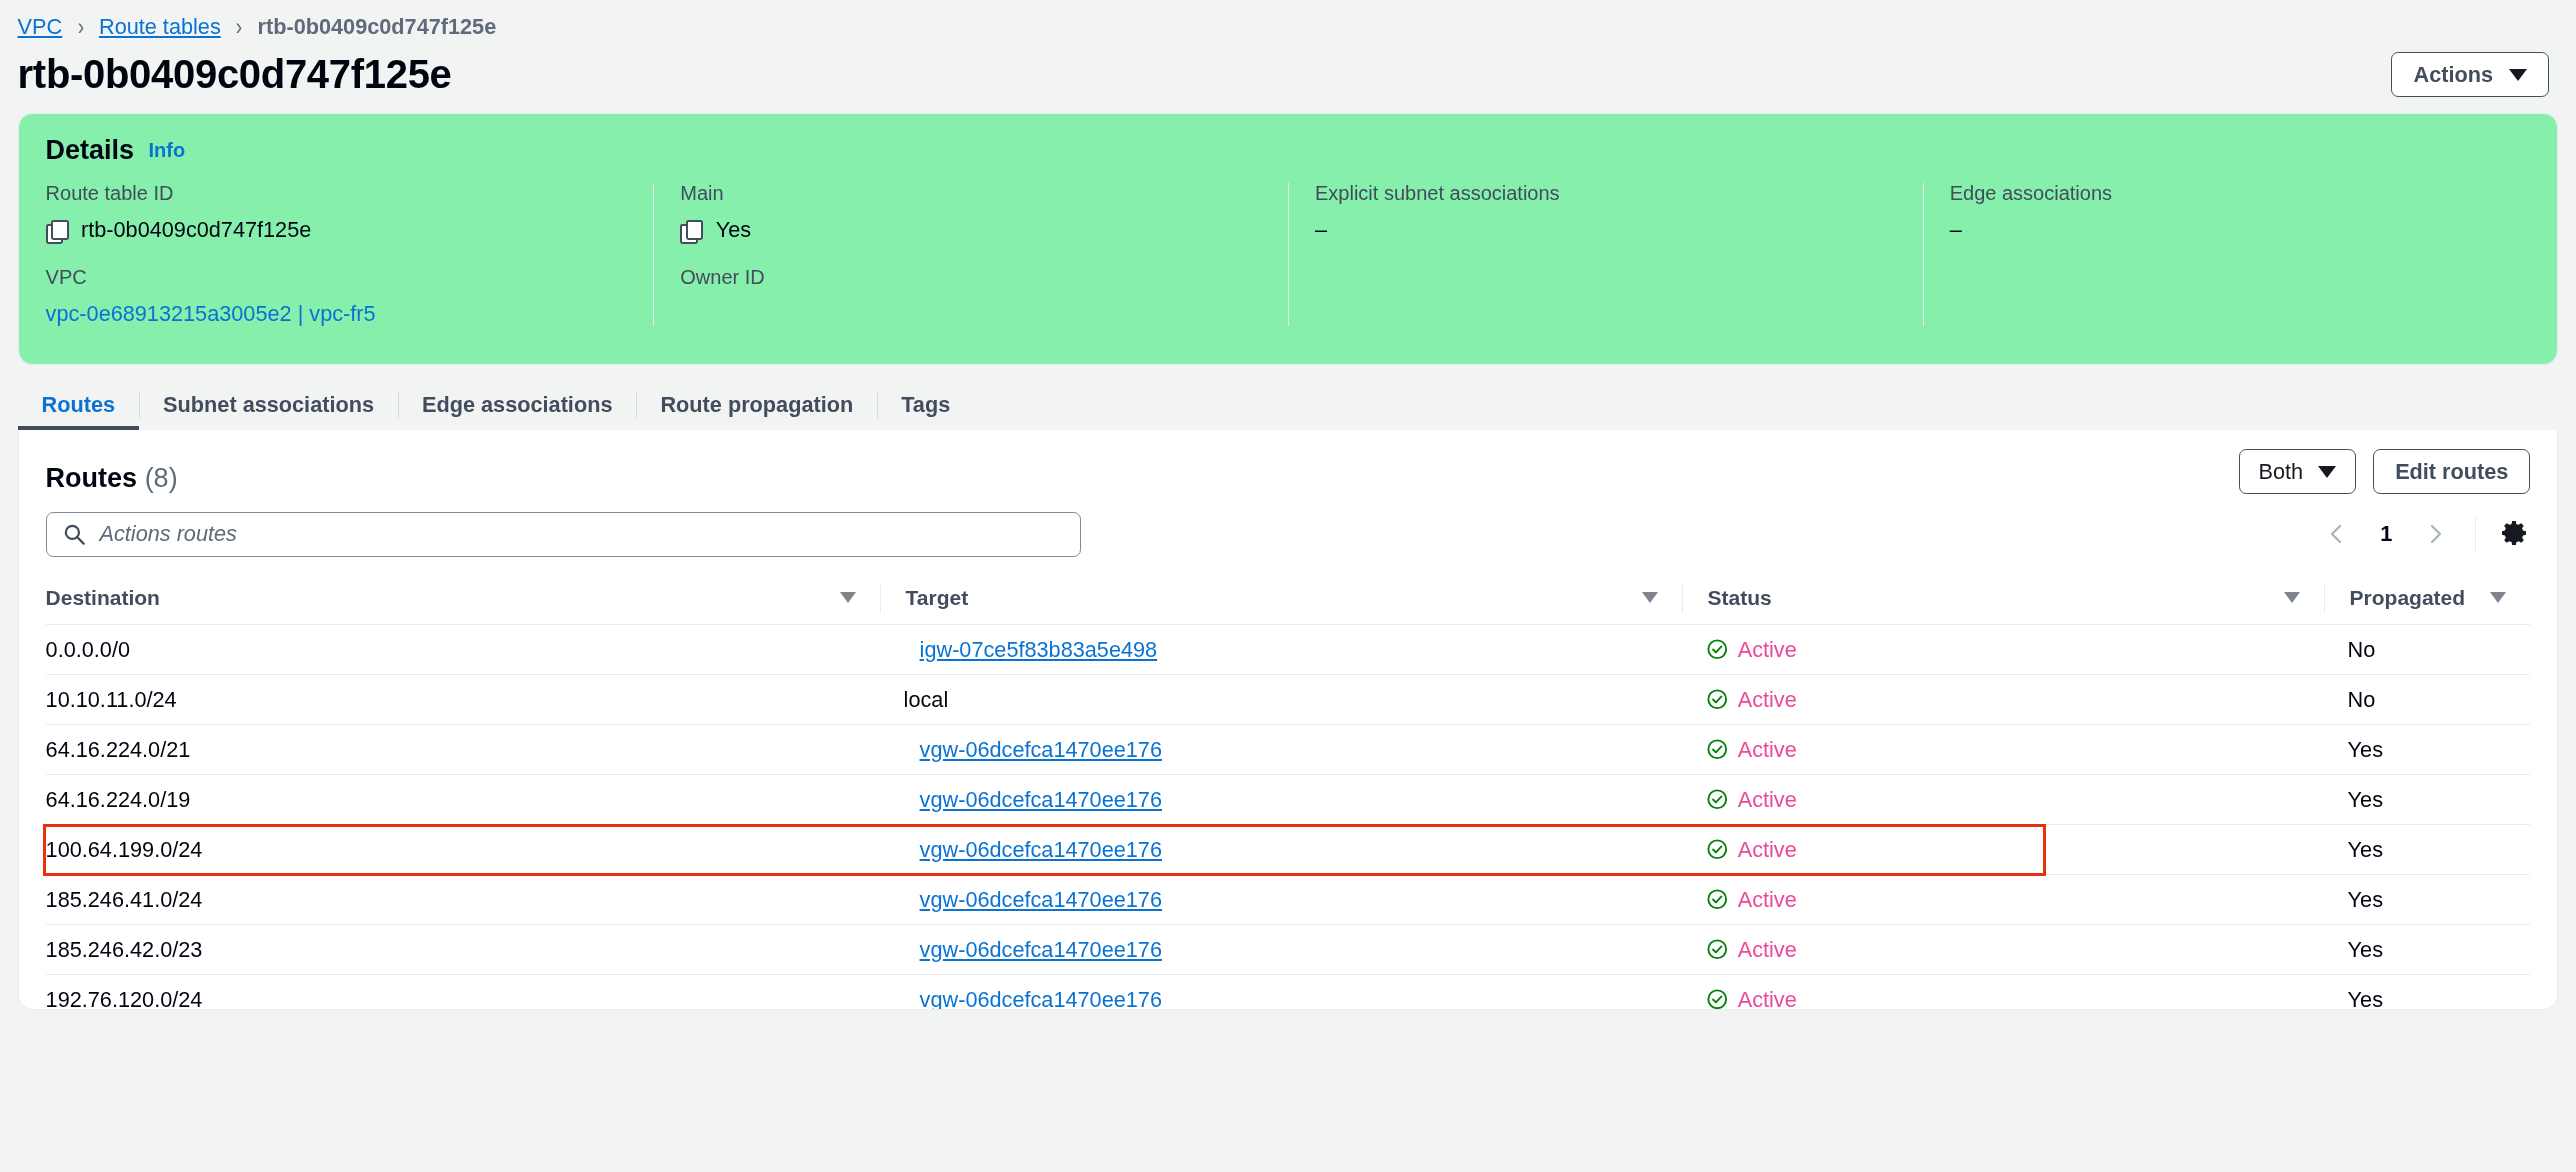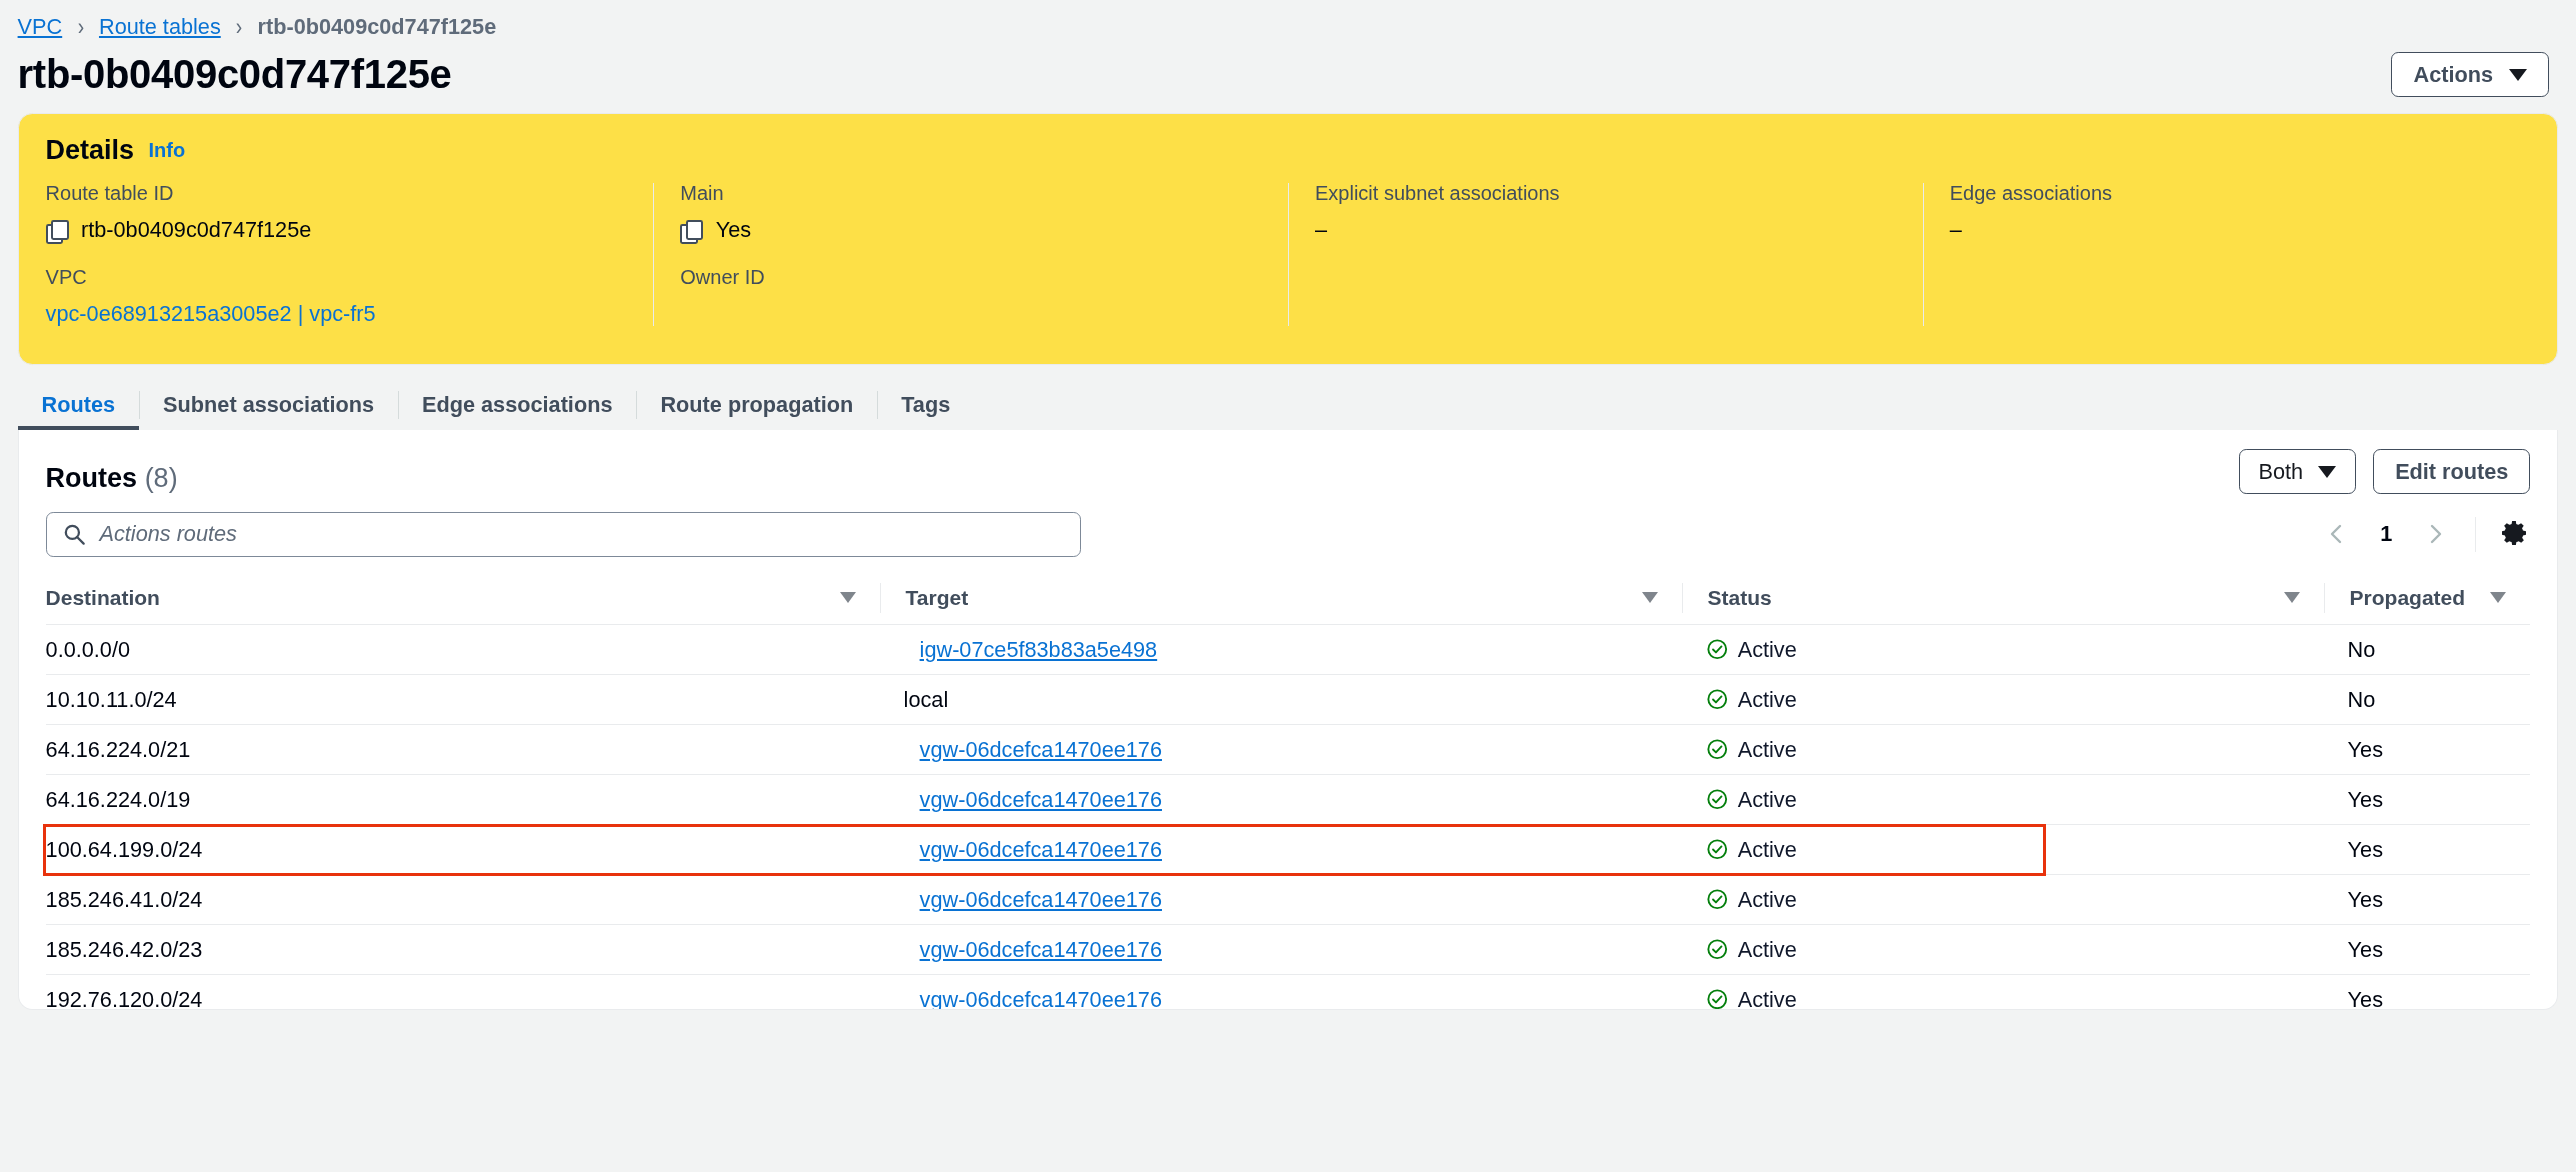--- a/index.html
+++ b/index.html
@@ -39,21 +39,21 @@
     color: #414d5c; font-weight: bold; font-size: 21.7px;
     padding: 0 21px; height: 45px;
     display: inline-flex; align-items: center; gap: 16px;
     cursor: pointer; white-space: nowrap;
     font-family: "Liberation Sans", sans-serif;
   }
   .caret { width: 0; height: 0; border-left: 9.6px solid transparent; border-right: 9.6px solid transparent; border-top: 12px solid #16191f; }
 
   
   .card {
-    background: #fde047;
+    background: #86efac;
     border: 0.8px solid #e9ebed;
     border-radius: 14.4px;
     margin: 9.6px 17.6px 0 17.6px;
   }
   .card-header {
     display: flex; align-items: center; gap: 14.4px;
     padding: 21px 27px 16px 27px;
   }
   .card-title { font-size: 27px; font-weight: bold; color: #000510; }
   .info-link { color: #0972d3; font-size: 20px; font-weight: bold; cursor: pointer; }
@@ -153,21 +153,21 @@
   }
   .sort-tri { width: 0; height: 0; border-left: 8.8px solid transparent; border-right: 8.8px solid transparent; border-top: 11.2px solid #687078; opacity: .85; }
   td {
     font-size: 21.7px; color: #000510; padding: 0;
     height: 50px; border-bottom: 0.8px solid #e9ebed;
     vertical-align: middle;
   }
   .cell { padding: 0 24px; display: flex; align-items: center; height: 49px; }
   td:first-child .cell { padding-left: 0; }
   .link-cell { color: #0972d3; text-decoration: underline; cursor: pointer; margin-left: 16px; }
-  .status { display: inline-flex; align-items: center; gap: 9.6px; color: #0f172a; font-size: 21.7px; }
+  .status { display: inline-flex; align-items: center; gap: 9.6px; color: #ec4899; font-size: 21.7px; }
   .check-icon { width: 22.5px; height: 22.5px; flex: 0 0 auto; }
 
   
   .tbl-wrap { position: relative; padding: 0 27px; }
   .highlight-box {
     position: absolute; pointer-events: none;
     border: 3.2px solid #e8320c;
     left: 24px; width: 2003px;
     top: 245px; height: 51px;
   }

